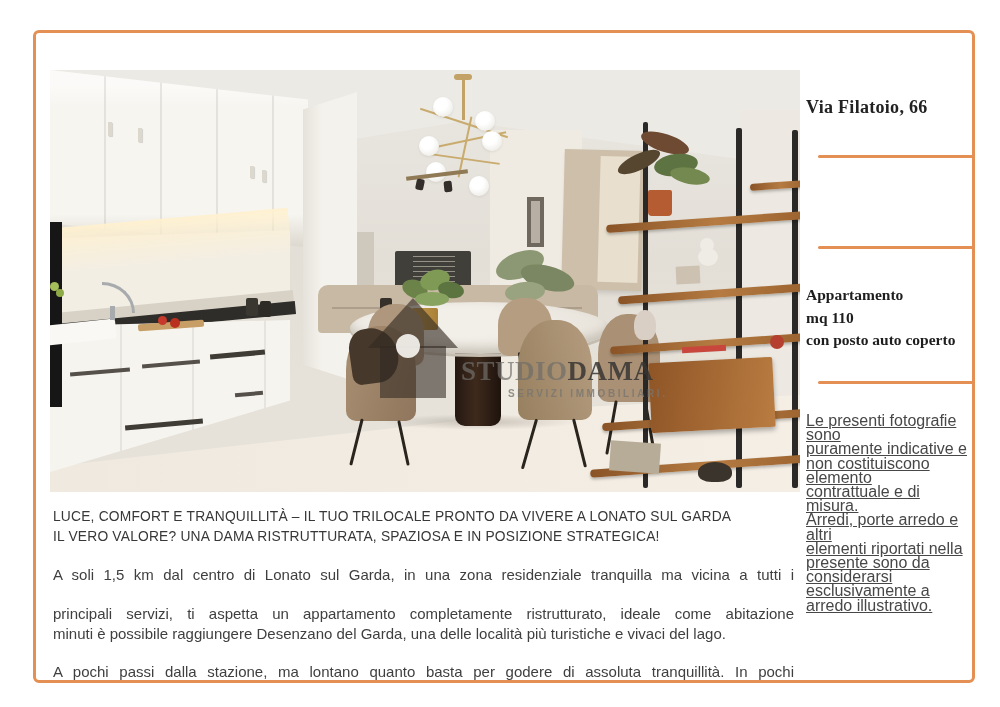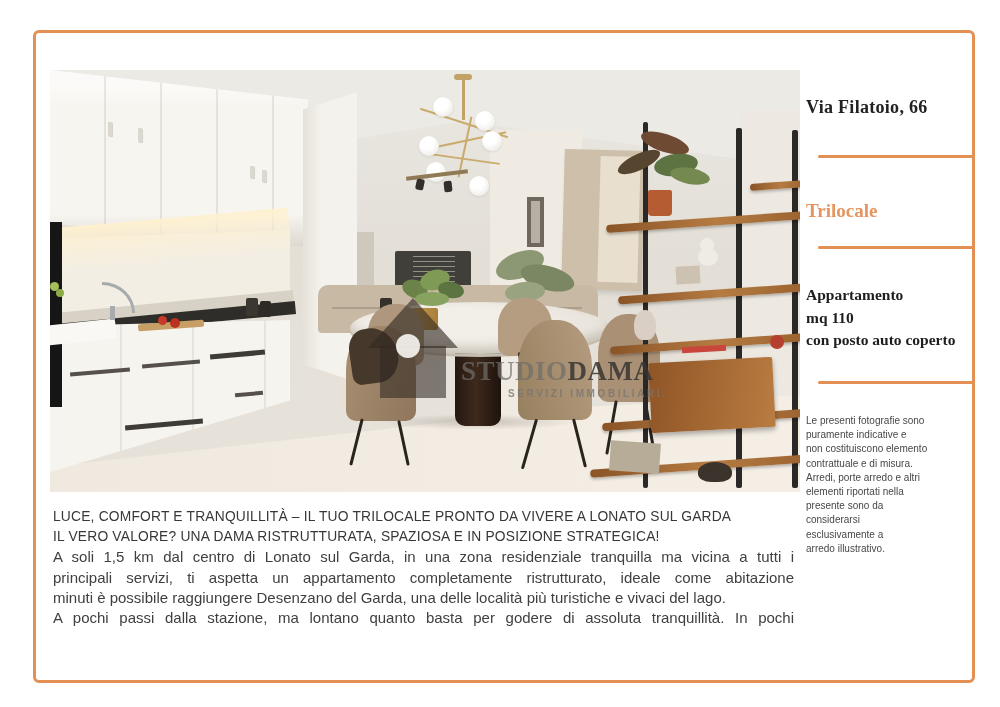--- a/index.html
+++ b/index.html
@@ -11,26 +11,26 @@
   
   .photo{position:absolute;left:50px;top:70px;width:750px;height:422px;
          background:#E2DED6;overflow:hidden;}
   
   .sb-hr{position:absolute;left:818px;width:155px;height:3px;background:#E48F53;border-radius:2px;}
   .sb-text{position:absolute;left:806px;width:167px;text-align:left;color:#222;}
   .serif{font-family:"Liberation Serif","DejaVu Serif",serif;}
   .sb-address{top:97px;font-size:18px;font-weight:600;letter-spacing:.3px;}
   .sb-type{top:200px;font-size:19px;font-weight:700;color:#E5955F;}
   .sb-details{top:284px;font-size:15.5px;font-weight:600;line-height:22.5px;color:#1e1e1e;}
-  .sb-disc{top:414px;font-size:10px;line-height:14.2px;color:#474747;}
+  .sb-disc{top:414px;font-size:16px;line-height:14.2px;color:#474747;text-decoration:underline;}
   
   .descr{position:absolute;left:53px;top:507px;width:741px;color:#3F3F3F;}
   .dline{line-height:20.2px;font-size:15px;}
   .hline{line-height:20.2px;font-size:13.8px;font-weight:500;color:#383838;letter-spacing:.2px;white-space:nowrap;}
-  .jline{text-align:justify;text-align-last:justify;}
+  .jline{text-align:justify;text-align-last:justify;margin-top:18px;}
   
   .bulb{position:absolute;width:20px;height:20px;border-radius:50%;
         background:radial-gradient(circle at 40% 35%,#ffffff 35%,#EDECE7 80%,#E0DFD8);
         box-shadow:0 1px 3px rgba(0,0,0,.08);}
   .shelf{position:absolute;height:8px;border-radius:4px;
          background:linear-gradient(90deg,#8A5427,#B57B42 55%,#9C6330);
          box-shadow:0 2px 3px rgba(0,0,0,.25);transform:rotate(-4deg);}
   .post{position:absolute;width:6px;background:#2A2927;border-radius:2px;}
   .leg{position:absolute;width:3px;background:#2A241E;border-radius:2px;}
   .chair{position:absolute;border-radius:46% 46% 10px 10px;}
@@ -187,21 +187,20 @@
       <div class="abs" style="left:318px;top:228px;width:90px;height:50px;background:rgba(50,42,34,.62);clip-path:polygon(50% 0,100% 100%,0 100%);"></div>
       <div class="abs" style="left:330px;top:276px;width:66px;height:52px;background:rgba(50,42,34,.58);"></div>
       <div class="abs" style="left:346px;top:264px;width:24px;height:24px;border-radius:50%;background:rgba(245,243,239,.92);"></div>
       <div class="wm-brand"><span class="wm-light">STUDIO</span><span class="wm-dark">DAMA</span></div>
       <div class="wm-tag">SERVIZI IMMOBILIARI.</div>
     </div>
   </div>
 
   <div class="sb-text serif sb-address">Via Filatoio, 66</div>
   <div class="sb-hr" style="top:155px;"></div>
-  <div class="sb-text serif sb-type">Trilocale</div>
   <div class="sb-hr" style="top:246px;"></div>
   <div class="sb-text serif sb-details">
     <div>Appartamento</div>
     <div>mq 110</div>
     <div>con posto auto coperto</div>
   </div>
   <div class="sb-hr" style="top:381px;"></div>
   <div class="sb-text sb-disc">
     <div>Le presenti fotografie sono</div>
     <div>puramente indicative e</div>

